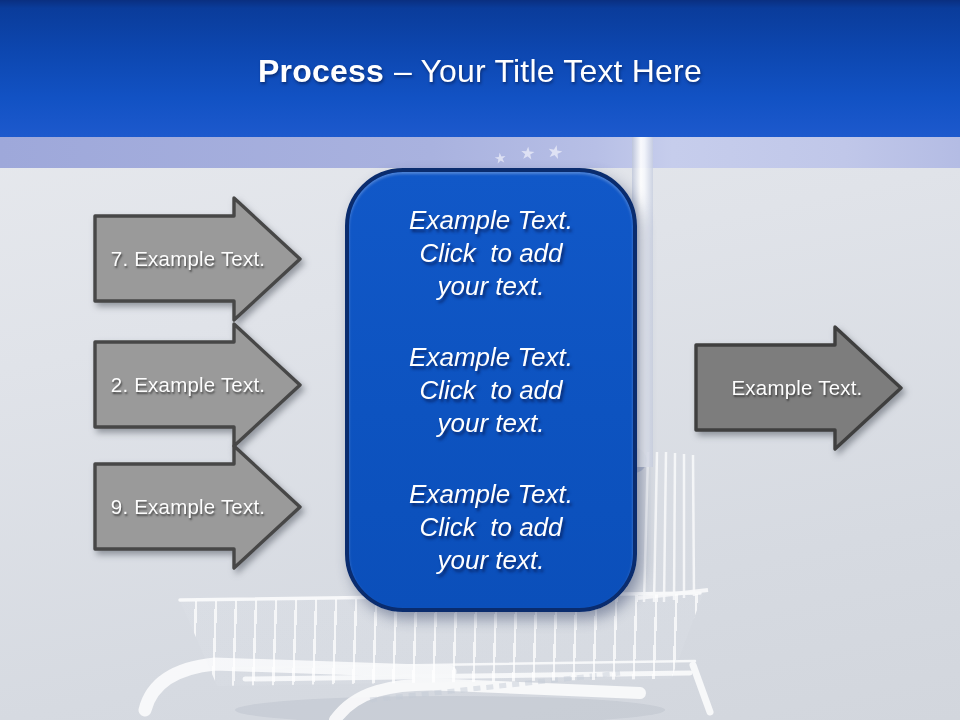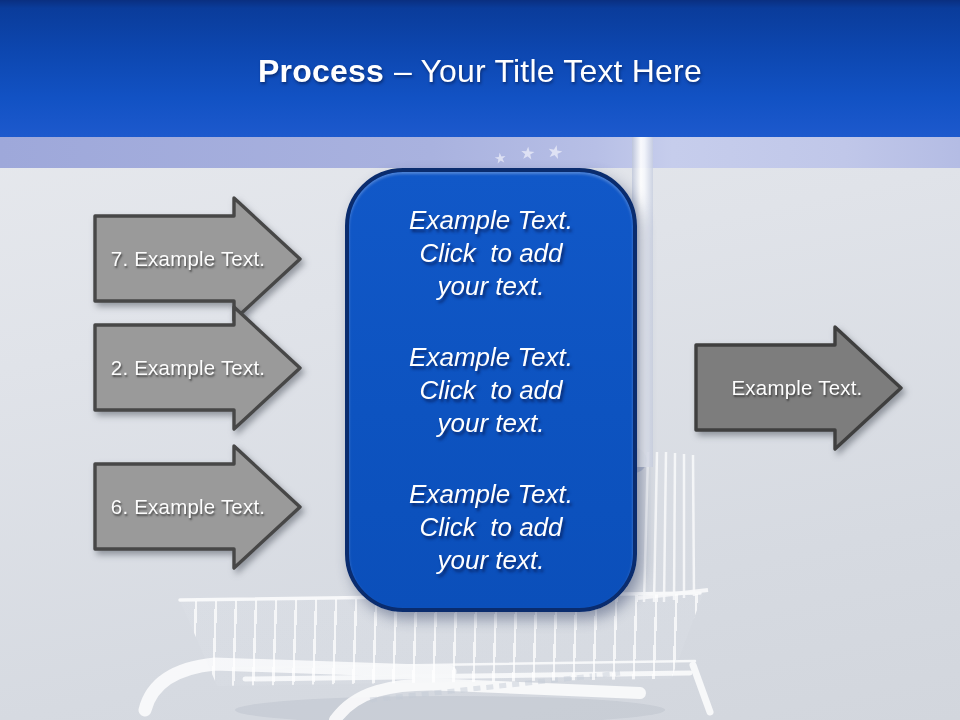--- a/index.html
+++ b/index.html
@@ -50,21 +50,21 @@
   .arrow .shape { fill:#9a9a9a; stroke:#474747; stroke-width:3.4; stroke-linejoin:round; }
   .arrow.dark .shape { fill:#7d7d7d; stroke:#3f3f3f; }
   .arrow .label {
     position:absolute; left:0; top:0; width:190px; height:128px;
     display:flex; align-items:center; justify-content:center;
     color:#fdfdfd; font-size:20.5px; letter-spacing:.2px;
     text-shadow:1px 2px 2px rgba(40,40,40,.7);
   }
   .arrow.dark .label { width:206px; }
   .arrow-1 { left:93px;  top:195px; }
-  .arrow-2 { left:93px;  top:304px; }
+  .arrow-2 { left:93px;  top:321px; }
   .arrow-3 { left:93px;  top:443px; }
   .arrow-right { left:694px; top:324px; }
 
   
   .panel {
     position:absolute; left:345px; top:168px; width:292px; height:444px; z-index:20;
     border-radius:58px; border:4px solid #0a2c6e;
     background:linear-gradient(180deg, #1158c8 0%, #0d53c0 55%, #0b4fba 100%);
     box-shadow:5px 7px 14px rgba(40,55,95,.45), inset 0 2px 3px rgba(255,255,255,.28);
     display:flex; flex-direction:column; justify-content:center; align-items:center;
@@ -134,21 +134,21 @@
     <svg viewBox="0 0 210 128">
       <polygon class="shape" points="2,21 141,21 141,3 207,64 141,125 141,106 2,106"></polygon>
     </svg>
     <div class="label">2. Example Text.</div>
   </div>
 
   <div class="arrow arrow-3">
     <svg viewBox="0 0 210 128">
       <polygon class="shape" points="2,21 141,21 141,3 207,64 141,125 141,106 2,106"></polygon>
     </svg>
-    <div class="label">6. Example Text.</div>
+    <div class="label">9. Example Text.</div>
   </div>
 
   <div class="panel">
     <div class="panel-text">Example Text.
 Click  to add
 your text.</div>
     <div class="panel-text">Example Text.
 Click  to add
 your text.</div>
     <div class="panel-text">Example Text.

